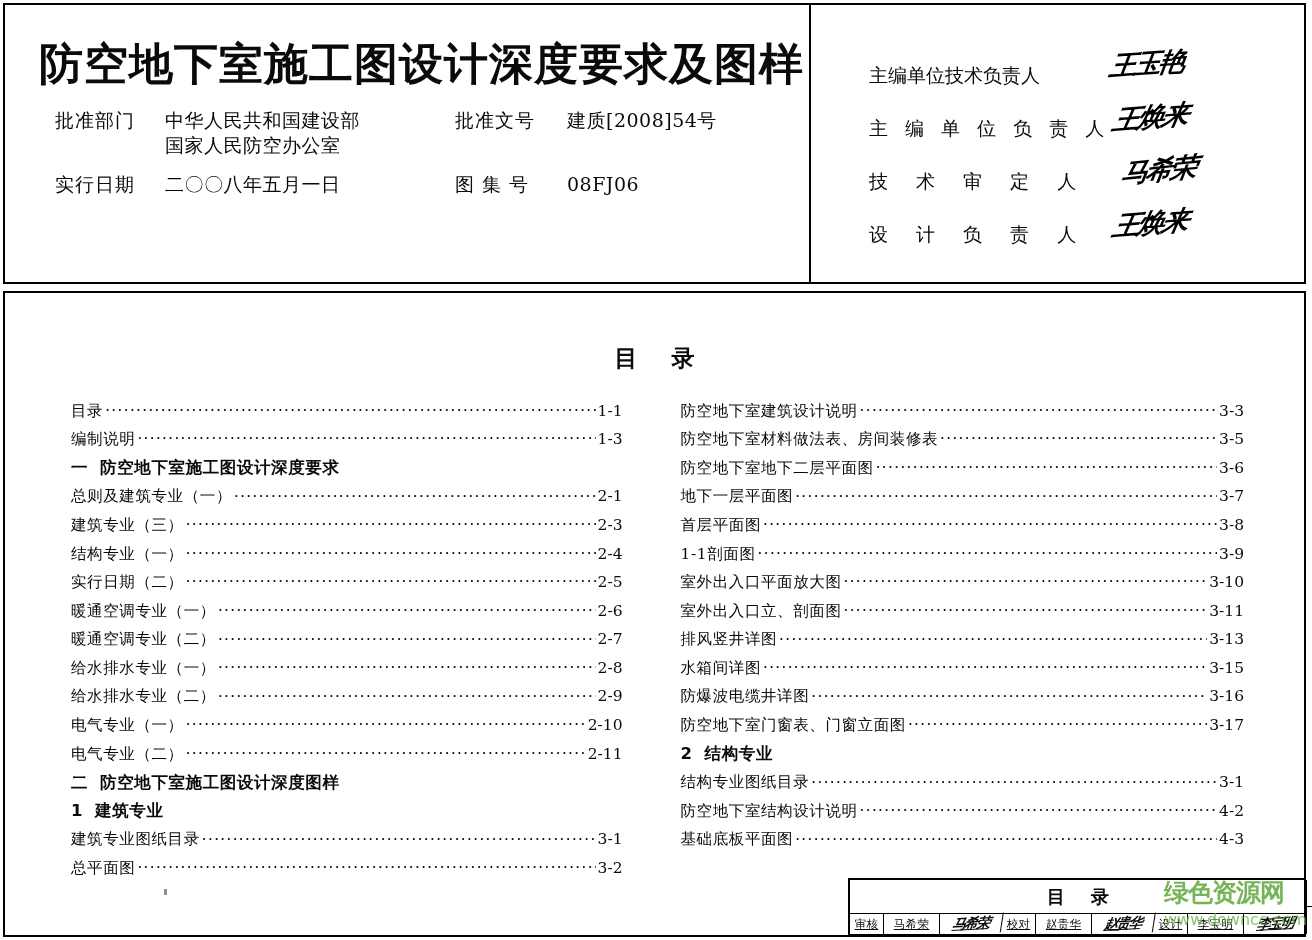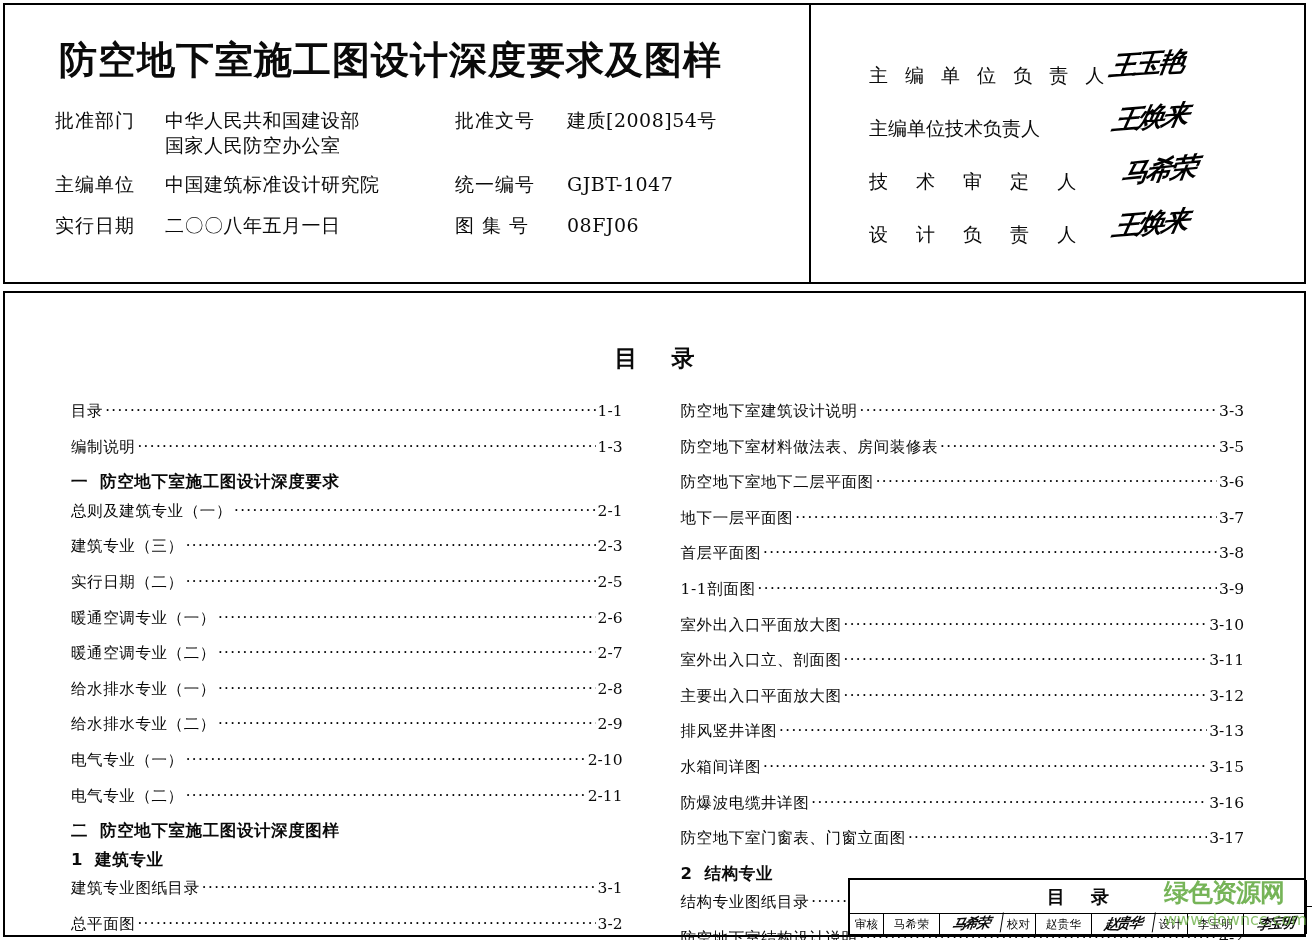--- a/index.html
+++ b/index.html
@@ -35,26 +35,25 @@
   }
   .header-right {
     flex: 1;
     position: relative;
   }
 
   .doc-title {
     position: absolute;
     left: 34px;
     top: 30px;
-    font-size: 38px;
+    font-size: 44px;
     font-weight: bold;
     letter-spacing: 1px;
     font-family: "DejaVu Sans", "Liberation Sans", sans-serif;
     white-space: nowrap;
-    margin-left: 20px;
   }
 
   .meta-grid {
     position: absolute;
     left: 50px;
     top: 103px;
     width: 740px;
   }
   .meta-row {
     display: flex;
@@ -161,27 +160,26 @@
   }
   .toc-col {
     width: 50%;
     box-sizing: border-box;
   }
   .toc-col.left { padding-left: 66px; padding-right: 32px; }
   .toc-col.right { padding-left: 26px; padding-right: 60px; }
 
   .toc-entry {
     display: flex;
-    align-items: flex-start;
+    align-items: center;
     font-size: 15.5px;
     line-height: 1;
     height: 28.6px;
     white-space: nowrap;
     letter-spacing: 0.6px;
-    margin-top: 7px;
   }
   .toc-entry .t { flex: none; }
   .toc-entry .leader {
     flex: 1;
     overflow: hidden;
     margin: 0 2px;
     color: #000;
     font-size: 15px;
     letter-spacing: 1.4px;
     position: relative;
@@ -236,20 +234,21 @@
     font-weight: bold;
     font-family: "DejaVu Sans", "Liberation Sans", sans-serif;
     box-sizing: border-box;
   }
   .tb-caption .gap { display: inline-block; width: 26px; }
   .tb-signrow {
     flex: 1;
     display: flex;
     align-items: stretch;
     box-sizing: border-box;
+    text-decoration: underline;
   }
   .tb-cell {
     display: flex;
     align-items: center;
     justify-content: center;
     font-size: 11.5px;
     border-right: 1.6px solid #000;
     box-sizing: border-box;
     white-space: nowrap;
     letter-spacing: 0.3px;
@@ -339,44 +338,38 @@
     <div class="meta-grid">
 
       <div class="meta-row tall">
         <span class="meta-label">批准部门</span>
         <span class="meta-value">中华人民共和国建设部
 国家人民防空办公室</span>
         <span class="meta-label2">批准文号</span>
         <span class="meta-value2">建质[2008]54号</span>
       </div>
 
-      <div class="meta-row">
-        <span class="meta-label">主编单位</span>
-        <span class="meta-value">中国建筑标准设计研究院</span>
-        <span class="meta-label2">统一编号</span>
-        <span class="meta-value2">GJBT-1047</span>
-      </div>
 
       <div class="meta-row">
         <span class="meta-label">实行日期</span>
         <span class="meta-value">二〇〇八年五月一日</span>
         <span class="meta-label2">图 集 号</span>
         <span class="meta-value2">08FJ06</span>
       </div>
 
     </div>
   </div>
 
   <div class="header-right">
     <div class="sig-list">
+      <div class="sig-row">
+        <span class="lbl">主编单位技术负责人</span>
+      </div>
       <div class="sig-row spaced">
         <span class="lbl">主 编 单 位 负 责 人</span>
-      </div>
-      <div class="sig-row">
-        <span class="lbl">主编单位技术负责人</span>
       </div>
       <div class="sig-row spaced2">
         <span class="lbl">技 术 审 定 人</span>
       </div>
       <div class="sig-row spaced2">
         <span class="lbl">设 计 负 责 人</span>
       </div>
     </div>
 
     <div class="sig-marks">
@@ -412,20 +405,25 @@
           <span class="t">总则及建筑专业（一）</span>
           <span class="leader"></span>
           <span class="pg">2-1</span>
         </div>
         <div class="toc-entry">
           <span class="t">建筑专业（三）</span>
           <span class="leader"></span>
           <span class="pg">2-3</span>
         </div>
         <div class="toc-entry">
+          <span class="t">结构专业（一）</span>
+          <span class="leader"></span>
+          <span class="pg">2-4</span>
+        </div>
+        <div class="toc-entry">
           <span class="t">实行日期（二）</span>
           <span class="leader"></span>
           <span class="pg">2-5</span>
         </div>
         <div class="toc-entry">
           <span class="t">暖通空调专业（一）</span>
           <span class="leader"></span>
           <span class="pg">2-6</span>
         </div>
         <div class="toc-entry">
@@ -499,25 +497,20 @@
         </div>
         <div class="toc-entry">
           <span class="t">室外出入口平面放大图</span>
           <span class="leader"></span>
           <span class="pg">3-10</span>
         </div>
         <div class="toc-entry">
           <span class="t">室外出入口立、剖面图</span>
           <span class="leader"></span>
           <span class="pg">3-11</span>
-        </div>
-        <div class="toc-entry">
-          <span class="t">主要出入口平面放大图</span>
-          <span class="leader"></span>
-          <span class="pg">3-12</span>
         </div>
         <div class="toc-entry">
           <span class="t">排风竖井详图</span>
           <span class="leader"></span>
           <span class="pg">3-13</span>
         </div>
         <div class="toc-entry">
           <span class="t">水箱间详图</span>
           <span class="leader"></span>
           <span class="pg">3-15</span>

